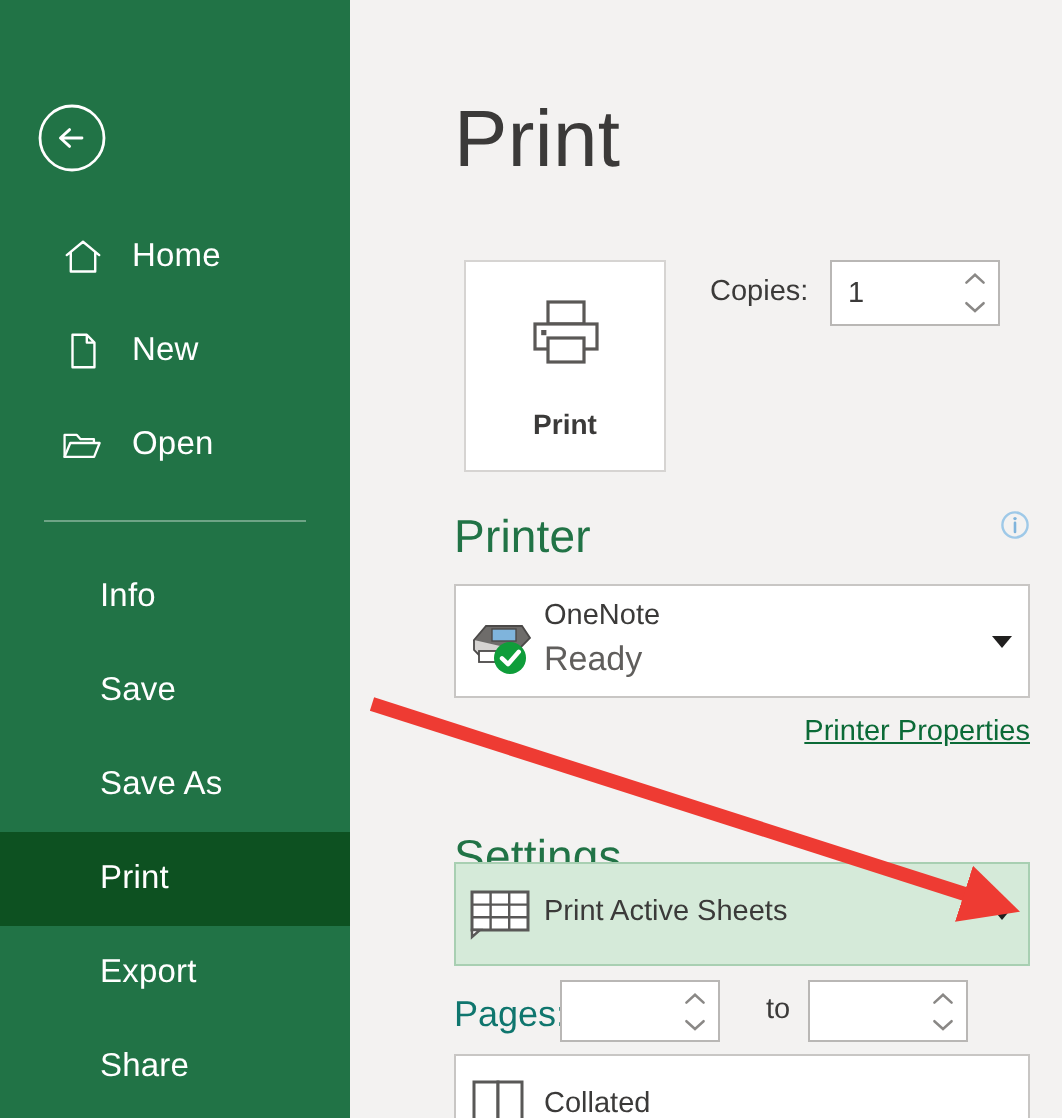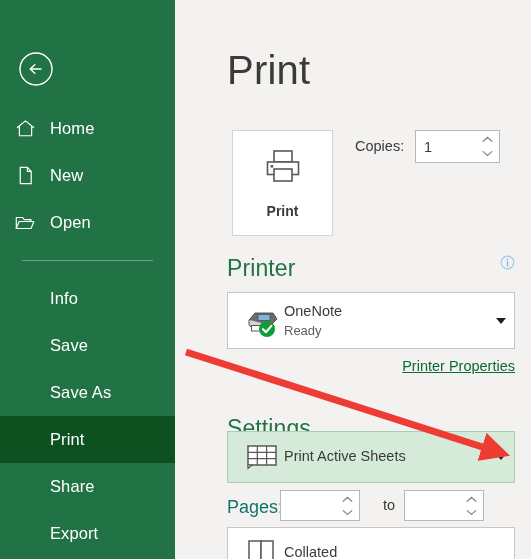--- a/index.html
+++ b/index.html
@@ -20,21 +20,21 @@
   }
   .back-btn {
     position: absolute; left: 17px; top: 50px;
     width: 38px; height: 38px;
     cursor: pointer;
   }
   .nav-list { position: absolute; top: 105px; left: 0; width: 175px; }
   .nav-item {
     height: 47px;
     display: flex; align-items: center;
-    padding-left: 14px;
+    padding-left: 30px;
     color: #ffffff;
     font-size: 16.5px;
     cursor: pointer;
     position: relative;
   }
   .nav-item.selected { background: #0d5121; }
   .nav-item .nav-icon {
     width: 22px; height: 22px;
     margin-right: 14px;
     display: flex; align-items: center; justify-content: center;
@@ -105,30 +105,29 @@
     width: 15px; height: 15px; cursor: pointer;
   }
 
   
   .combo {
     position: absolute;
     background: #ffffff;
     border: 1px solid #c8c6c4;
     display: flex; align-items: center;
     cursor: pointer;
-    padding-left: 12px;
   }
   .combo.green { background: #d5ead9; border-color: #a8cfb2; }
   .combo .cb-icon {
     width: 44px; flex: 0 0 44px;
     display: flex; align-items: center; justify-content: center;
   }
   .combo .cb-text { flex: 1 1 auto; overflow: hidden; }
   .combo .cb-t1 { font-size: 14.5px; color: #3b3a39; line-height: 1.35; white-space: nowrap; }
-  .combo .cb-t2 { font-size: 13px; color: #605e5c; line-height: 1.35; white-space: nowrap; }
+  .combo .cb-t2 { font-size: 17px; color: #605e5c; line-height: 1.35; white-space: nowrap; }
   .combo .cb-caret {
     width: 26px; flex: 0 0 26px;
     display: flex; align-items: center; justify-content: center;
   }
   .caret-tri {
     width: 0; height: 0;
     border-left: 5px solid transparent;
     border-right: 5px solid transparent;
     border-top: 6px solid #201f1e;
   }
@@ -204,24 +203,24 @@
       <div class="nav-item noicon">
         <span class="nav-label">Save</span>
       </div>
       <div class="nav-item noicon">
         <span class="nav-label">Save As</span>
       </div>
       <div class="nav-item noicon selected">
         <span class="nav-label">Print</span>
       </div>
       <div class="nav-item noicon">
+        <span class="nav-label">Export</span>
+      </div>
+      <div class="nav-item noicon">
         <span class="nav-label">Share</span>
-      </div>
-      <div class="nav-item noicon">
-        <span class="nav-label">Export</span>
       </div>
 
     </div>
   </div>
 
   <div class="main">
 
     <div class="page-title">Print</div>
 
     <div class="print-btn">

